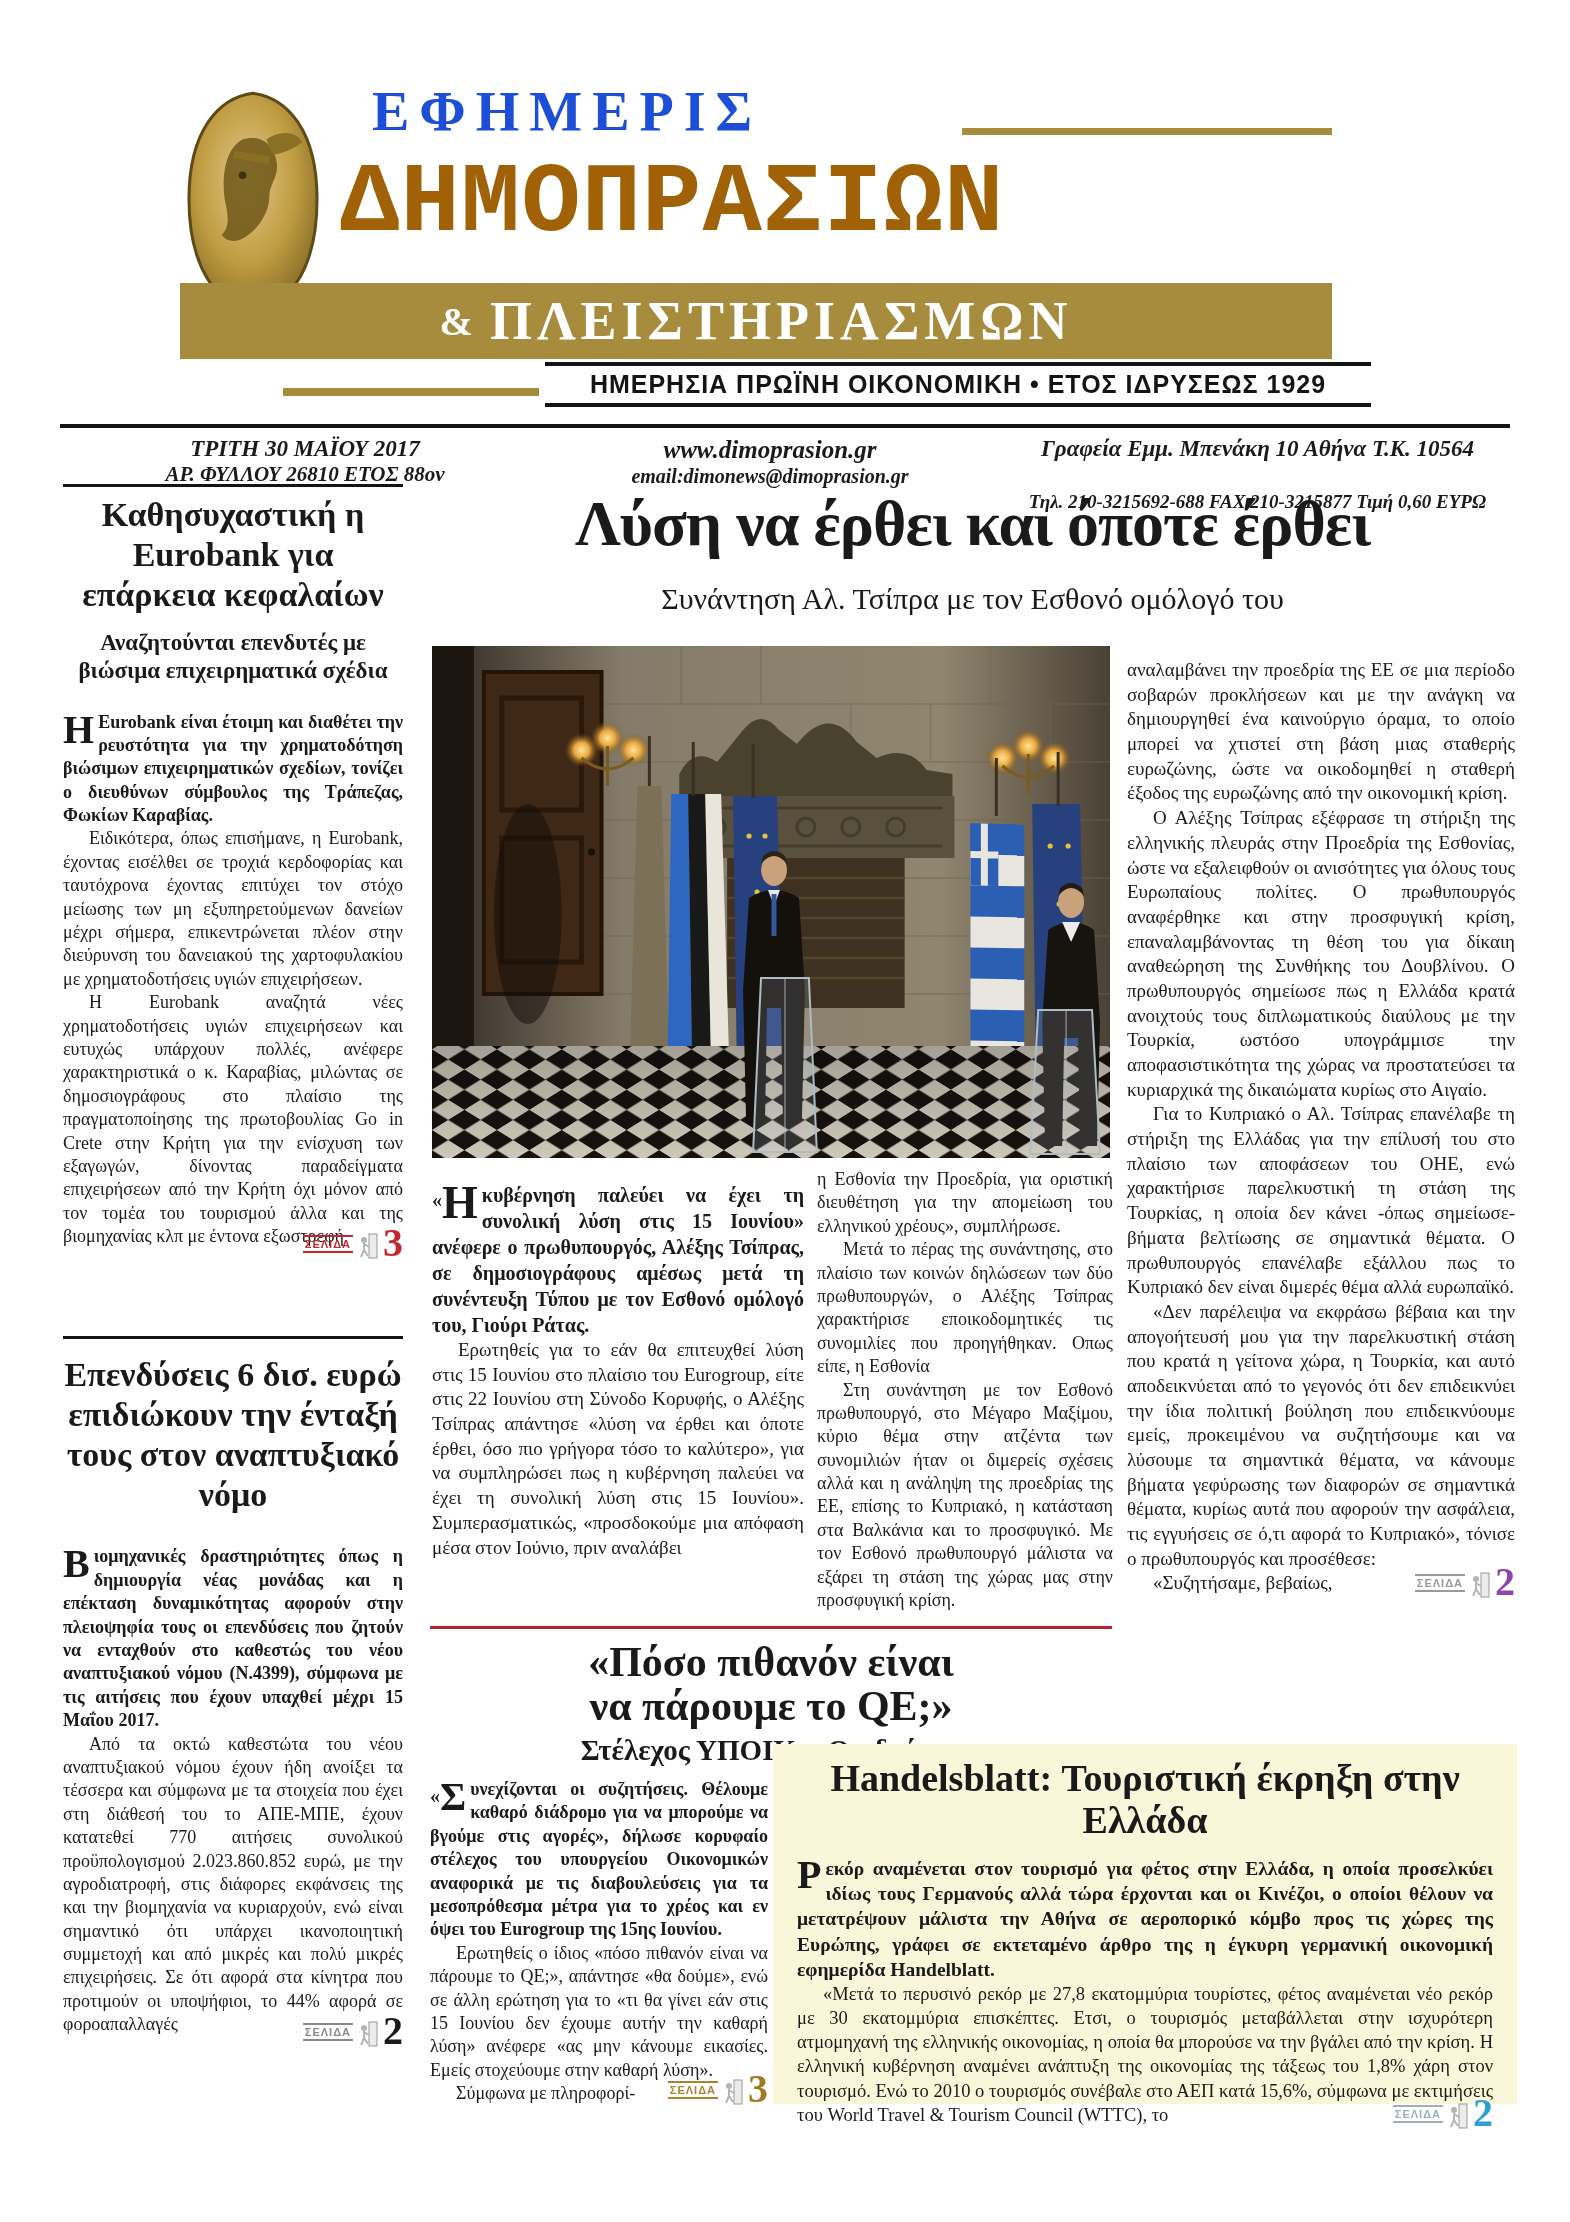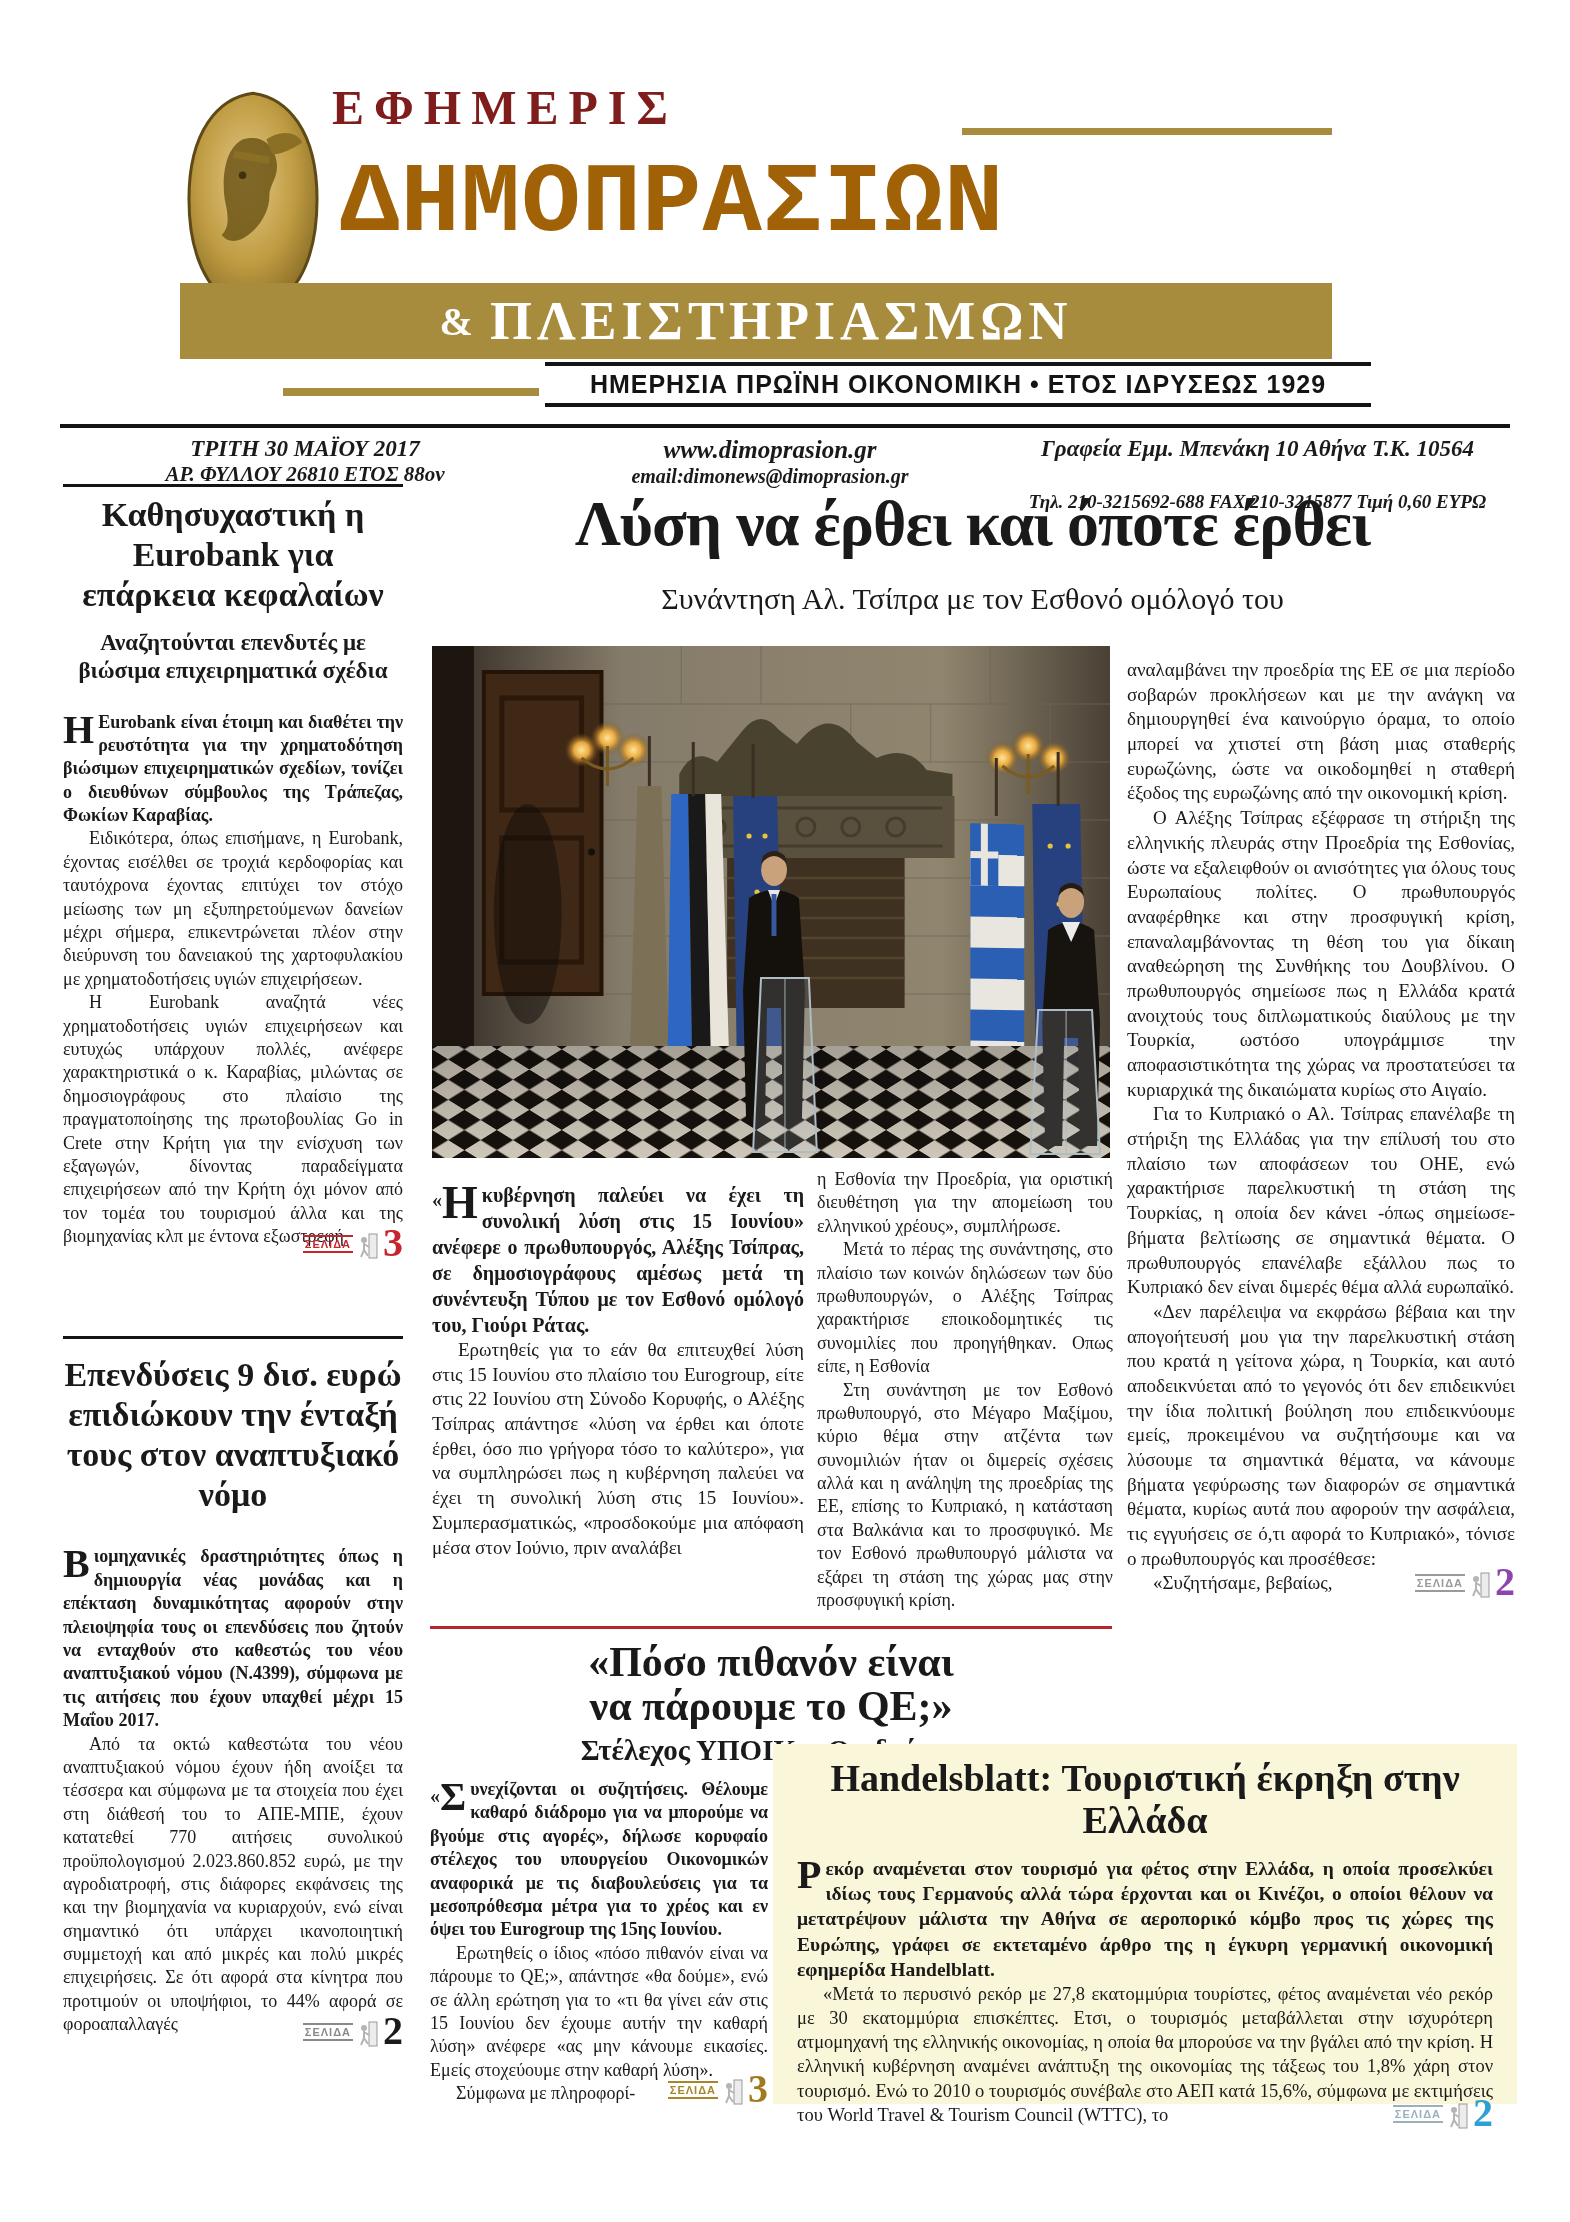--- a/index.html
+++ b/index.html
@@ -1,22 +1,22 @@
 <!DOCTYPE html>
 <html><head>
 <meta charset="utf-8">
 <style>
   html,body{margin:0;padding:0;background:#9a9a9a;}
   #page{position:relative;width:1570px;height:2222px;background:#ffffff;margin:0 auto;
         font-family:"Liberation Serif",serif;color:#1a1a1a;overflow:hidden;}
 
   
   .coin{position:absolute;left:183px;top:88px;width:140px;height:228px;}
-  .kicker{position:absolute;left:332px;top:80px;font-family:"Liberation Serif",serif;
-          font-size:48px;font-weight:bold;letter-spacing:10px;color:#7f1d1d;}
+  .kicker{position:absolute;left:372px;top:80px;font-family:"Liberation Serif",serif;
+          font-size:56px;font-weight:bold;letter-spacing:10px;color:#1d4ed8;}
   .kicker-line{position:absolute;left:962px;top:128px;width:370px;height:7px;background:#a88c3d;}
   .mast-title{position:absolute;left:340px;top:148px;width:1000px;font-family:Liberation Mono, monospace;
           font-size:99px;font-weight:bold;letter-spacing:1px;color:#a16207;white-space:nowrap;}
   .mast-band{position:absolute;left:180px;top:283px;width:1152px;height:76px;background:#a88c3d;
           display:flex;align-items:center;justify-content:center;}
   .mast-band .amp{font-size:40px;margin-right:10px;}
   .mast-sub{font-family:"Liberation Serif",serif;font-size:54px;font-weight:bold;color:#ffffff;letter-spacing:5px;white-space:nowrap;}
   .tagline-row{position:absolute;left:545px;top:362px;width:826px;border-top:4px solid #141414;
           border-bottom:4px solid #141414;padding:4px 0;text-align:center;}
   .tagline{font-family:"Liberation Sans",sans-serif;font-weight:bold;font-size:25px;color:#141414;letter-spacing:1px;}
@@ -144,21 +144,21 @@
               <circle cx="6" cy="7" r="3" fill="#b5b5b5"></circle>
               <path d="M6 10 L6 17 L3 24 M6 17 L10 23 M6 11 L11 14" stroke="#b5b5b5" stroke-width="2" fill="none"></path>
             </svg>
           <span class="jump-num">3</span>
         </span>
       </div>
     </div>
   </div>
 
   <div class="leftcol" id="left-art2">
-    <h2 class="lc-head">Επενδύσεις 9 δισ. ευρώ επιδιώκουν την ένταξή τους στον αναπτυξιακό νόμο</h2>
+    <h2 class="lc-head">Επενδύσεις 6 δισ. ευρώ επιδιώκουν την ένταξή τους στον αναπτυξιακό νόμο</h2>
     <div class="art-body" style="margin-top:30px;">
       <p class="lead clearfix"><span class="dc">Β</span><span>ιομηχανικές δραστηριότητες όπως η δημιουργία νέας μονάδας και η επέκταση δυναμικότητας αφορούν στην πλειοψηφία τους οι επενδύσεις που ζητούν να ενταχθούν στο καθεστώς του νέου αναπτυξιακού νόμου (Ν.4399), σύμφωνα με τις αιτήσεις που έχουν υπαχθεί μέχρι 15 Μαΐου 2017.</span></p>
       <p>Από τα οκτώ καθεστώτα του νέου αναπτυξιακού νόμου έχουν ήδη ανοίξει τα τέσσερα και σύμφωνα με τα στοιχεία που έχει στη διάθεσή του το ΑΠΕ-ΜΠΕ, έχουν κατατεθεί 770 αιτήσεις συνολικού προϋπολογισμού 2.023.860.852 ευρώ, με την αγροδιατροφή, στις διάφορες εκφάνσεις της και την βιομηχανία να κυριαρχούν, ενώ είναι σημαντικό ότι υπάρχει ικανοποιητική συμμετοχή και από μικρές και πολύ μικρές επιχειρήσεις. Σε ότι αφορά στα κίνητρα που προτιμούν οι υποψήφιοι, το 44% αφορά σε φοροαπαλλαγές</p>
       <div class="jump-row">
         <span class="jump j-dark">
           <span class="jump-word">ΣΕΛΙΔΑ</span>
           <svg class="jump-icon" width="20" height="26" viewBox="0 0 20 26">
               <rect x="11" y="1" width="8" height="24" fill="#ececec" stroke="#9a9a9a"></rect>
               <circle cx="6" cy="7" r="3" fill="#b5b5b5"></circle>
               <path d="M6 10 L6 17 L3 24 M6 17 L10 23 M6 11 L11 14" stroke="#b5b5b5" stroke-width="2" fill="none"></path>

